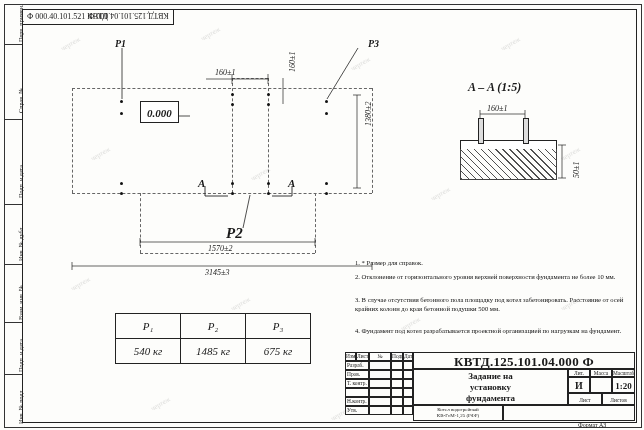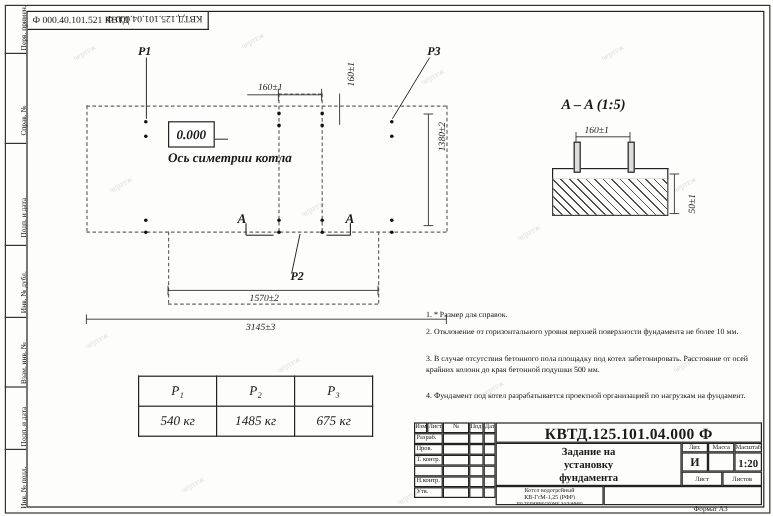--- a/index.html
+++ b/index.html
@@ -139,33 +139,32 @@
     <line x1="315" y1="238" x2="315" y2="246" stroke="#222" stroke-width="0.7"></line>
 
     <line x1="72" y1="266" x2="372" y2="266" stroke="#222" stroke-width="0.7"></line>
     <line x1="72" y1="262" x2="72" y2="270" stroke="#222" stroke-width="0.7"></line>
     <line x1="372" y1="262" x2="372" y2="270" stroke="#222" stroke-width="0.7"></line>
 
     <line x1="140" y1="116" x2="190" y2="116" stroke="#222" stroke-width="0.8"></line>
   </svg>
 
   <div class="txt it bold" style="left:115px;top:38px;font-size:10px;">P1</div>
-  <div class="txt it bold" style="left:356px;top:38px;font-size:10px;">P3</div>
-  <div class="txt it bold" style="left:242px;top:225px;font-size:10px;">P2</div>
+  <div class="txt it bold" style="left:368px;top:38px;font-size:10px;">P3</div>
+  <div class="txt it bold" style="left:226px;top:225px;font-size:15px;">P2</div>
 
   <div class="txt it" style="left:215px;top:68px;">160±1</div>
   <div class="txt it" style="left:288px;top:72px;transform:rotate(-90deg);transform-origin:left top;">160±1</div>
   <div class="txt it" style="left:364px;top:126px;transform:rotate(-90deg);transform-origin:left top;">1380±2</div>
   <div class="txt it" style="left:208px;top:244px;">1570±2</div>
   <div class="txt it" style="left:205px;top:268px;">3145±3</div>
 
   <div class="abs" style="left:140px;top:101px;border:1px solid #222;padding:1px 6px;background:#fff;">
     <span class="it bold" style="font-size:11px;">0.000</span>
   </div>
-  <div class="txt it bold" style="left:140px;top:126px;font-size:11px;">Ось симетрии котла</div>
 
   <div class="txt it bold" style="left:198px;top:177px;font-size:11px;">A</div>
   <div class="txt it bold" style="left:288px;top:177px;font-size:11px;">A</div>
 
   <div class="txt it bold" style="left:468px;top:80px;font-size:12px;">A – A (1:5)</div>
   <div class="abs hatch" style="left:460px;top:148px;width:95px;height:30px;border:1px solid #222;opacity:.85;"></div>
   <div class="abs" style="left:460px;top:140px;width:95px;height:8px;border:1px solid #222;border-bottom:none;background:#fff;"></div>
   <div class="abs" style="left:478px;top:118px;width:4px;height:24px;background:#ddd;border:1px solid #222;"></div>
   <div class="abs" style="left:523px;top:118px;width:4px;height:24px;background:#ddd;border:1px solid #222;"></div>
   <svg class="abs" style="left:440px;top:100px;width:140px;height:90px;">

